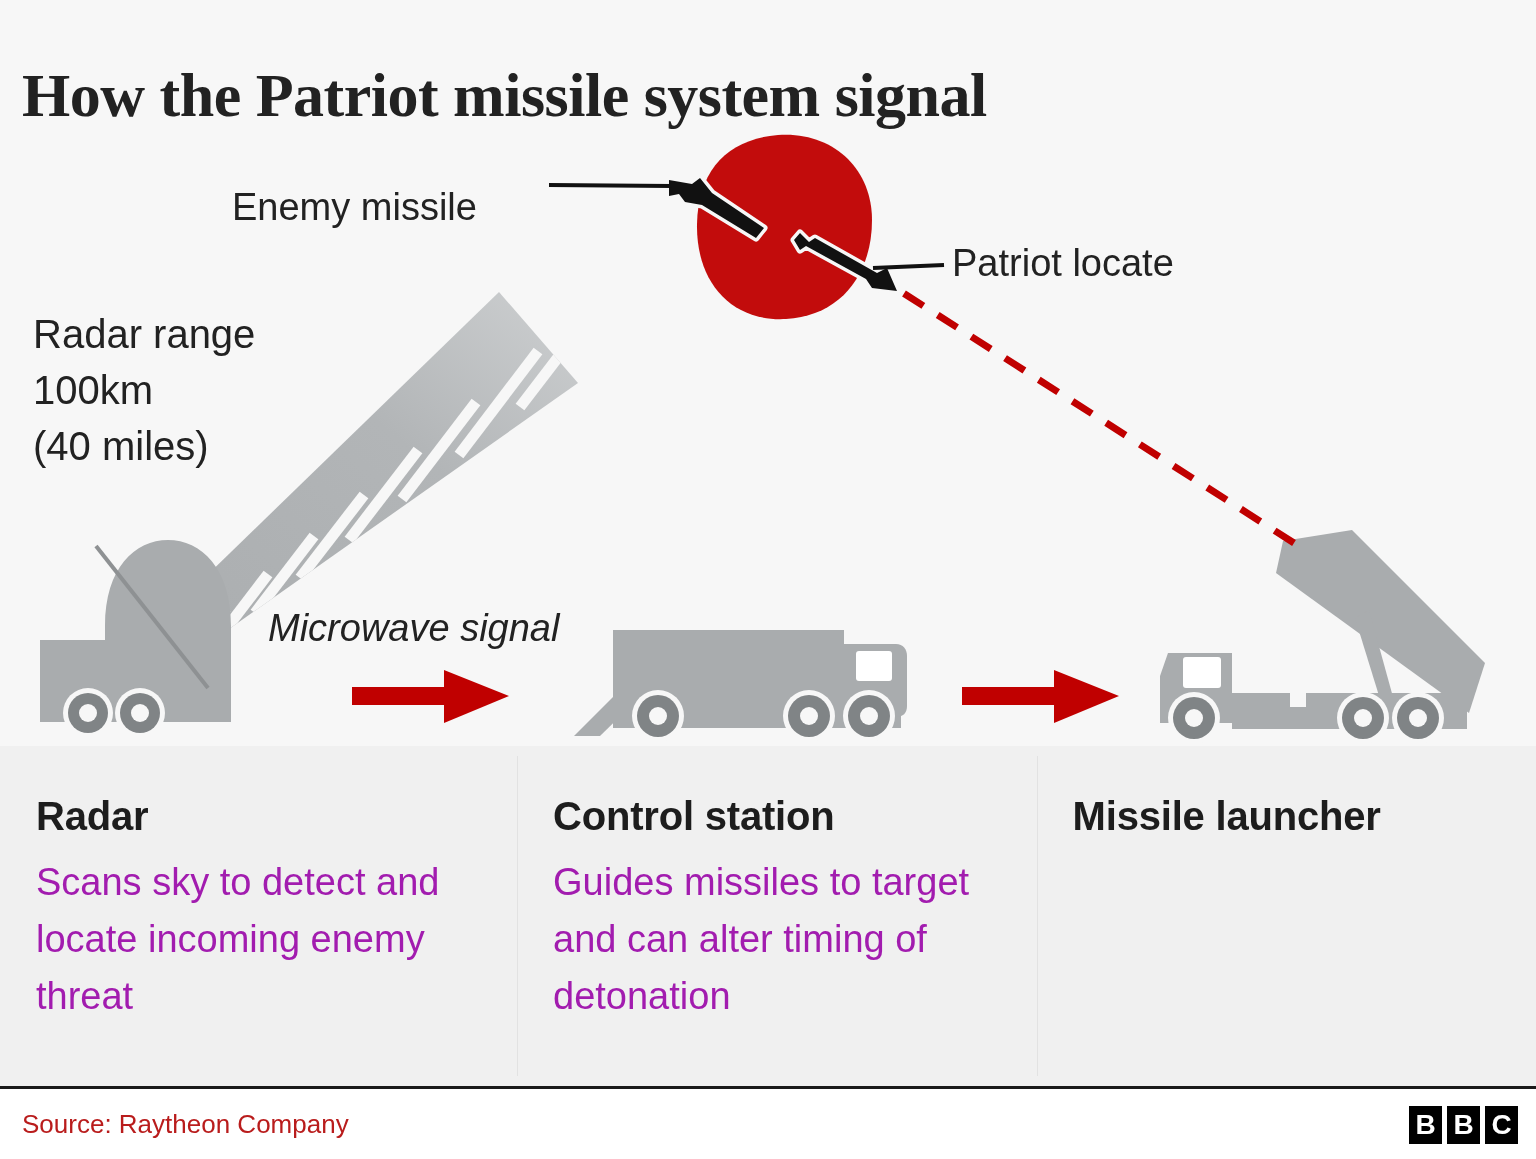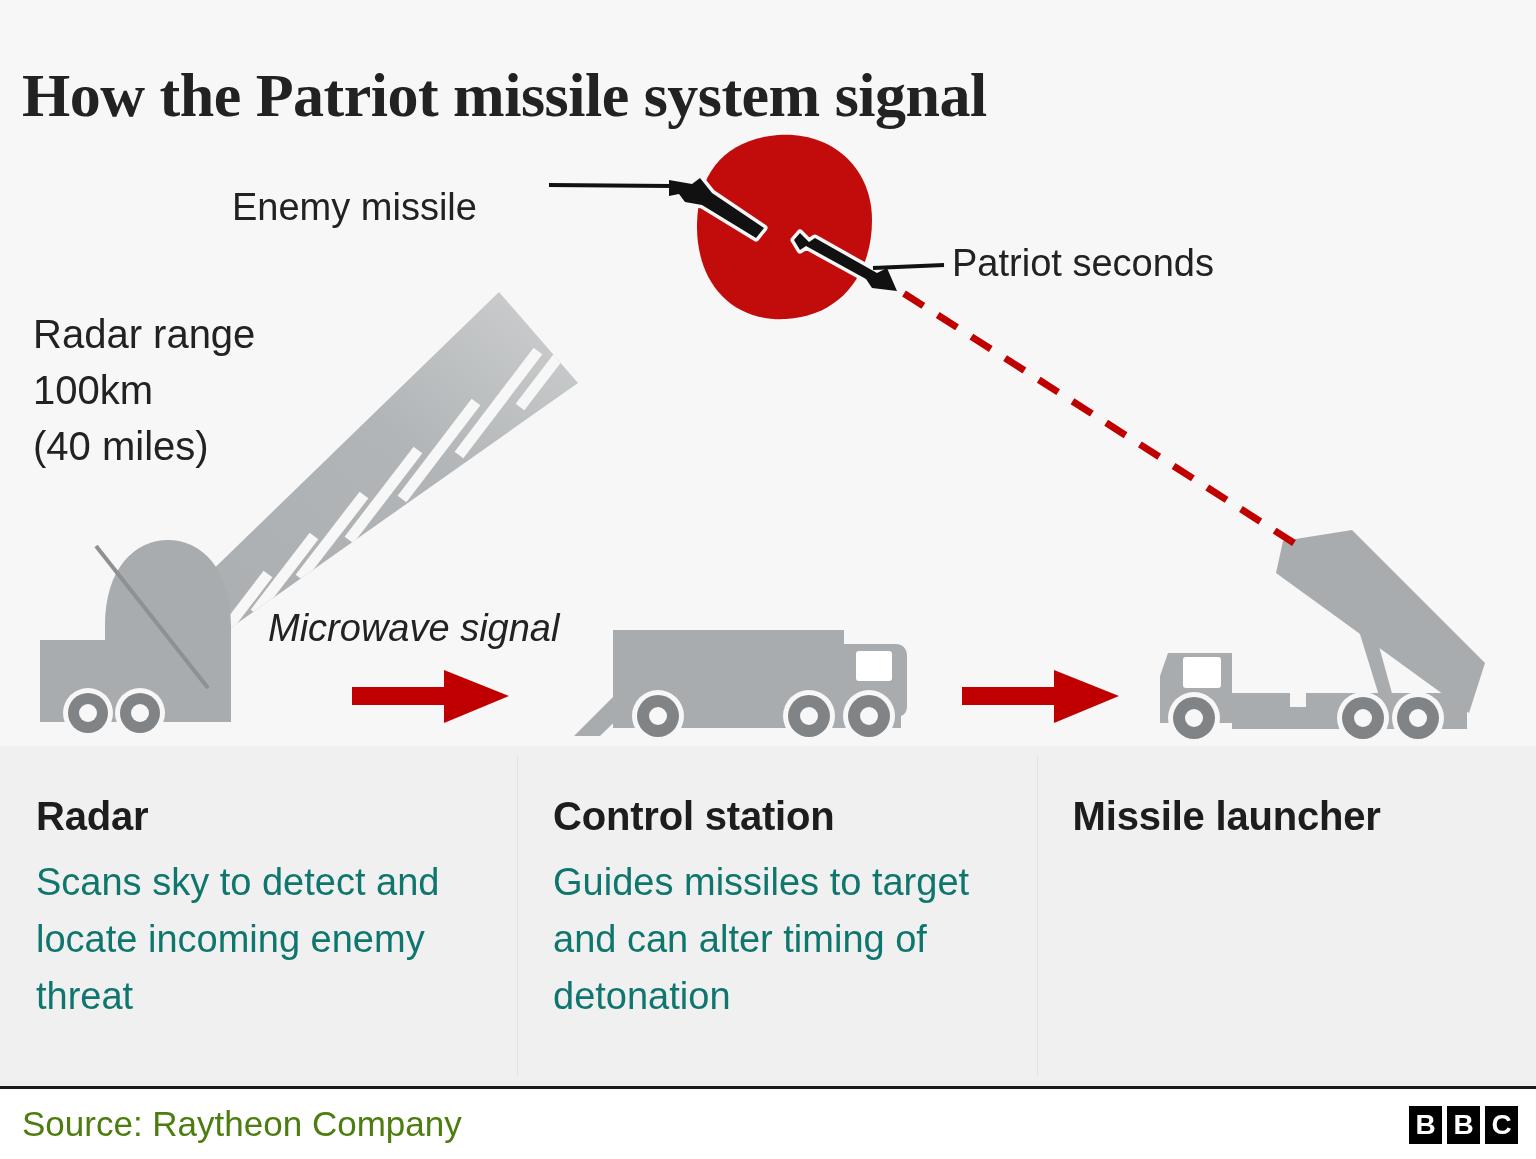--- a/index.html
+++ b/index.html
@@ -97,21 +97,21 @@
     font-size: 40px;
     font-weight: 700;
     color: #1d1d1d;
     line-height: 48px;
     margin: 0 0 14px 0;
     letter-spacing: -0.2px;
   }
   .col-body {
     font-size: 38px;
     font-weight: 400;
-    color: #0f766e;
+    color: #a21caf;
     line-height: 57px;
     margin: 0;
   }
 
   
   .footer {
     position: absolute;
     left: 0;
     top: 1086px;
     width: 1536px;
@@ -122,23 +122,23 @@
     position: absolute;
     left: 0; top: 0;
     width: 1536px;
     height: 3px;
     background: #1a1a1a;
   }
   .source {
     position: absolute;
     left: 22px;
     top: 16px;
-    font-size: 35px;
+    font-size: 26px;
     line-height: 44px;
-    color: #4d7c0f;
+    color: #b91c1c;
     white-space: nowrap;
     text-align: center;
   }
   .bbc-logo {
     position: absolute;
     right: 18px;
     top: 20px;
     display: flex;
     gap: 5px;
   }
@@ -286,21 +286,21 @@
         <path d="M800 233 L809 242 L815 238 L877 273 L887 268 L897 291 L872 288
                  L866 279 L806 246 L800 250 L794 240 Z" fill="#111111"></path>
       </g>
 
       <line x1="873" y1="268" x2="944" y2="265" stroke="#111111" stroke-width="4"></line>
     </svg>
   </div>
 
   <div class="annot" id="label-enemy">Enemy missile</div>
 
-  <div class="annot" id="label-patriot">Patriot seconds</div>
+  <div class="annot" id="label-patriot">Patriot locate</div>
 
   <div class="annot" id="label-radar-range">
     <div>Radar range</div>
     <div>100km</div>
     <div>(40 miles)</div>
   </div>
 
   <div class="annot" id="label-microwave">Microwave signal</div>
 
   <div class="panel">

